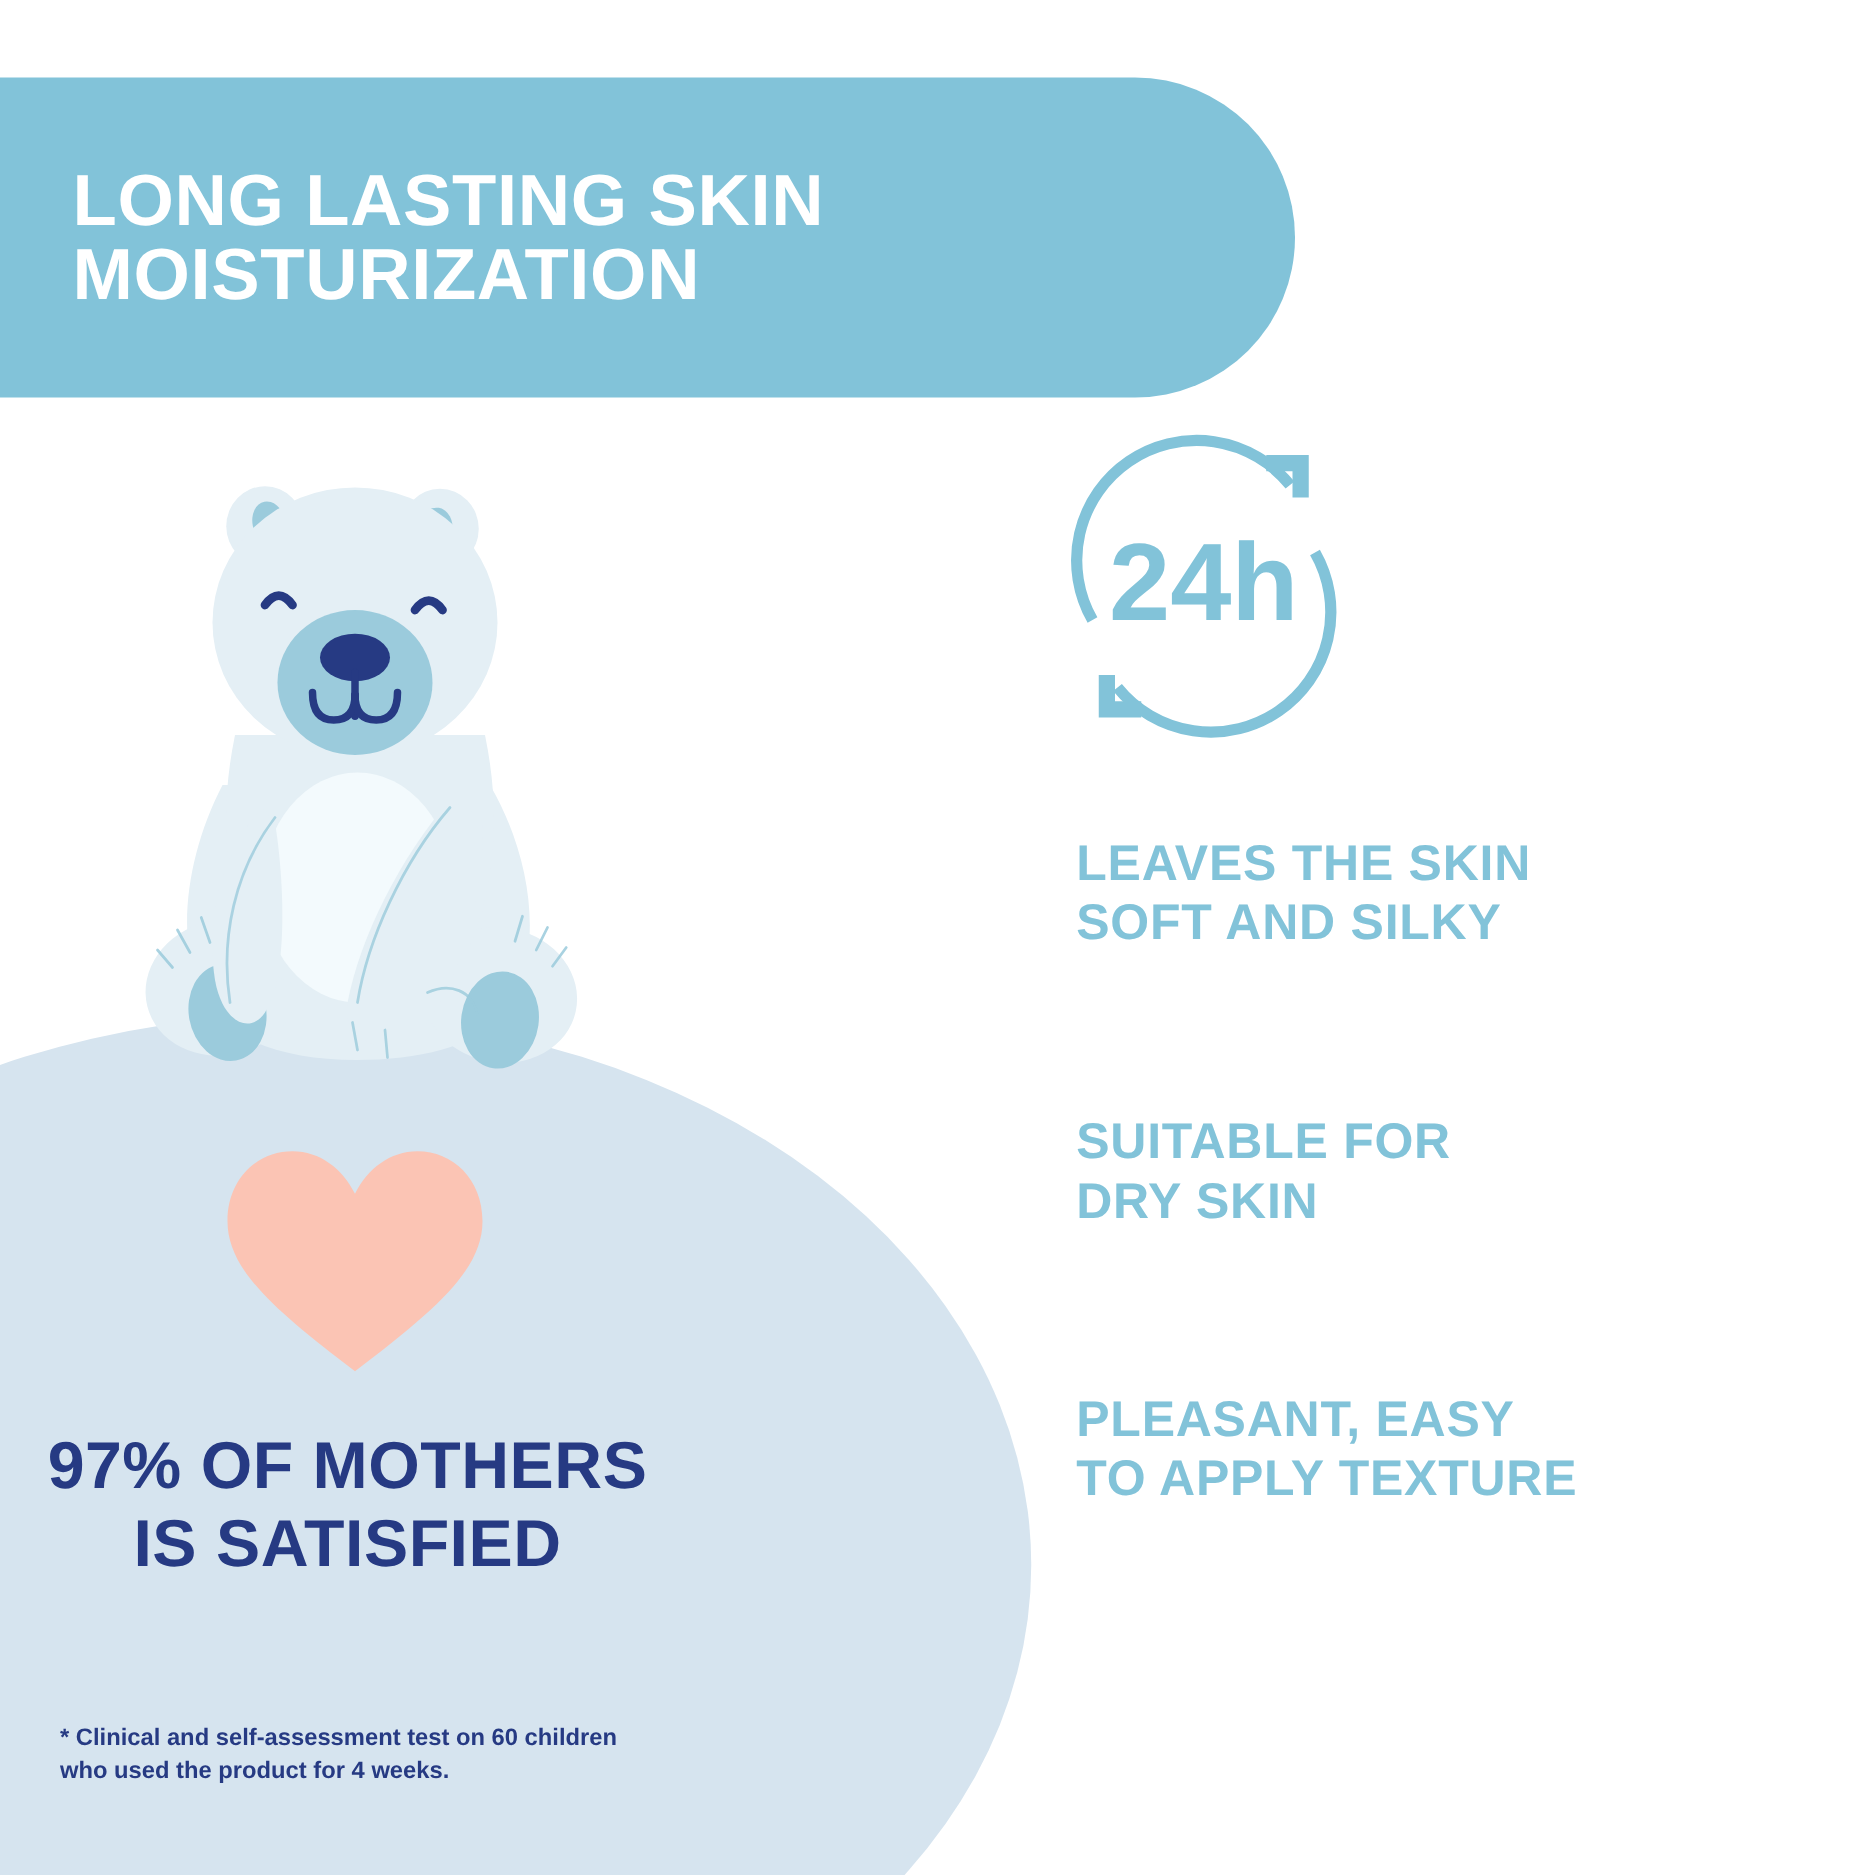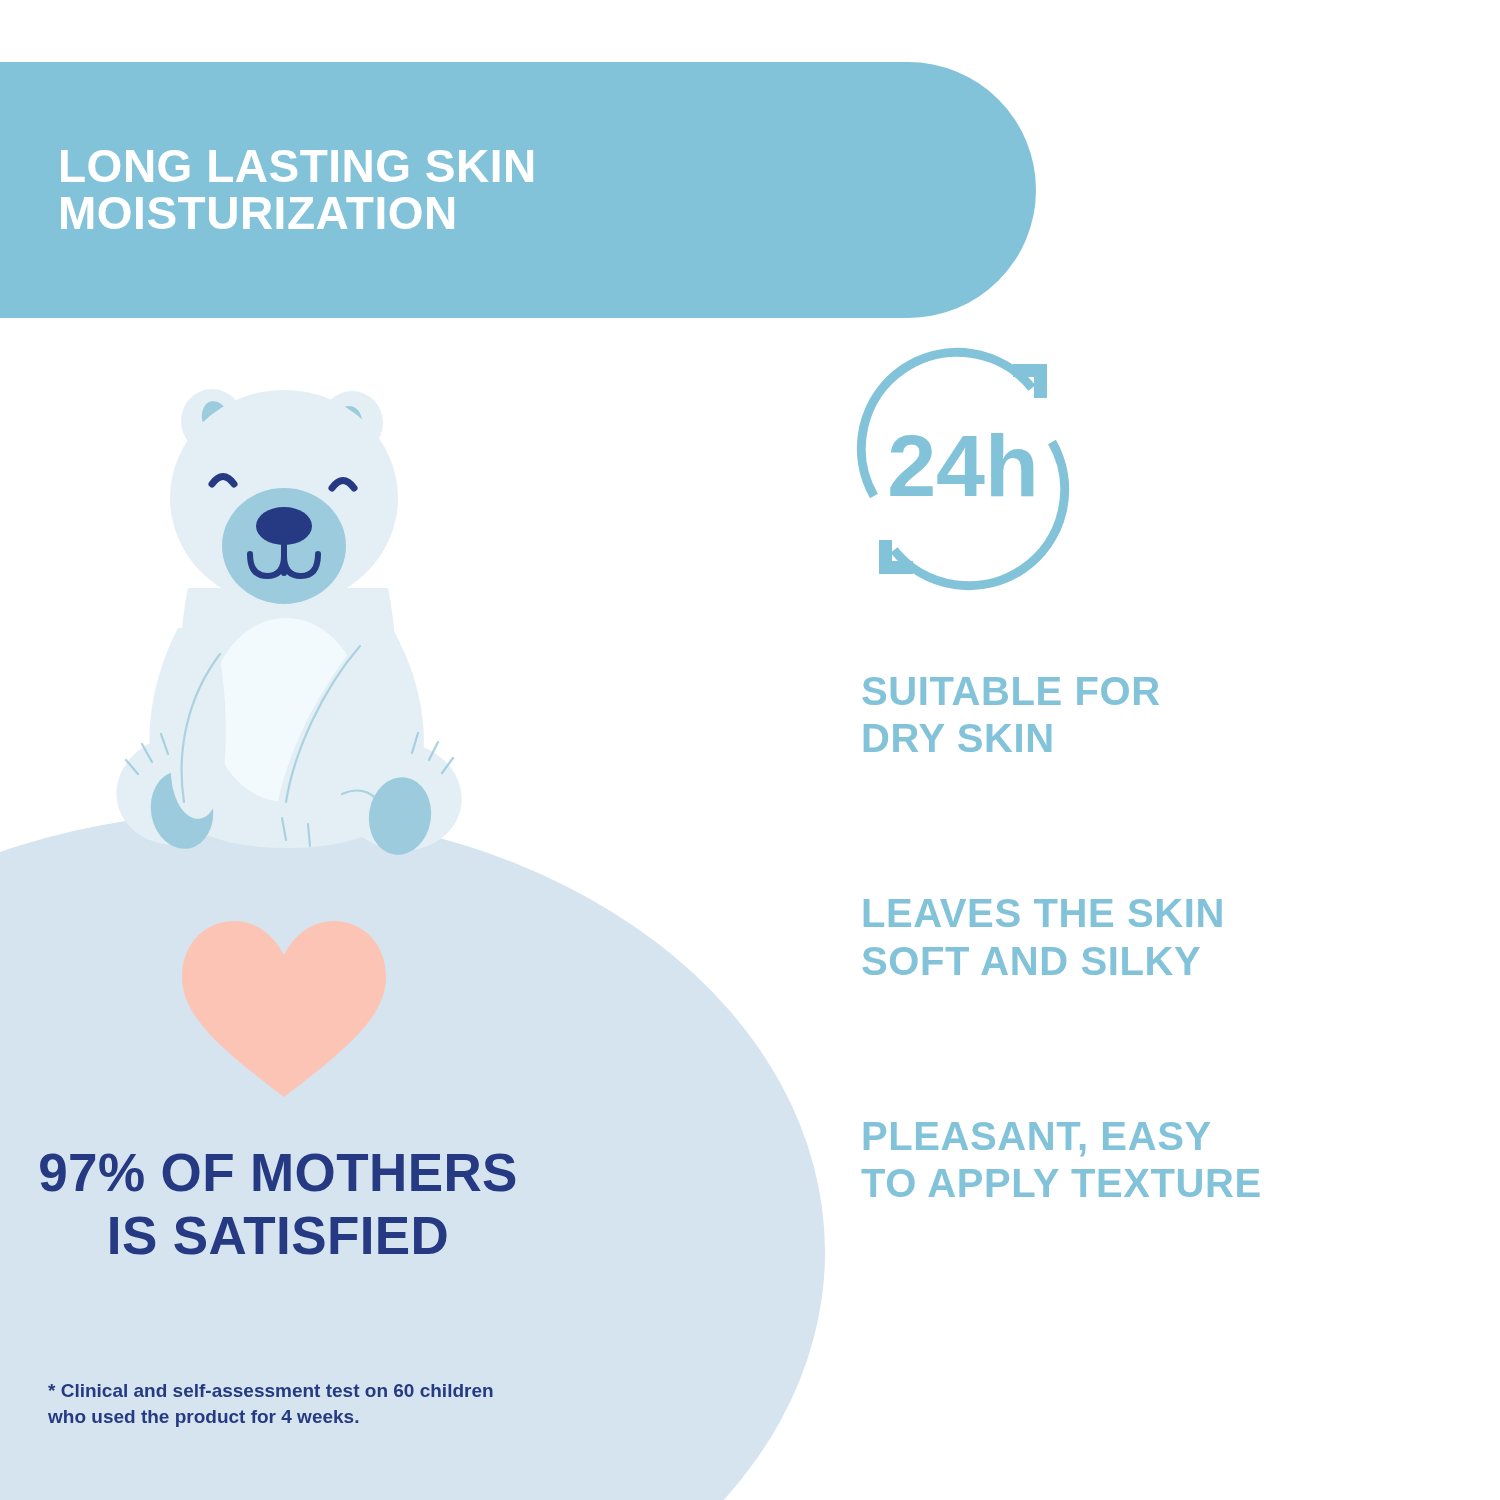--- a/index.html
+++ b/index.html
@@ -15,21 +15,21 @@
   #header-banner{
     position:absolute;
     left:0; top:62px;
     width:1036px; height:256px;
     background:var(--brand, #82C3D9);
     border-radius:0 128px 128px 0;
     display:flex; align-items:center;
   }
   #header-title{
     color:#ffffff;
-    font-size:46px;
+    font-size:58px;
     line-height:1.02;
     font-weight:bold;
     letter-spacing:0.5px;
     padding-left:58px;
     padding-right:40px;
     text-transform:uppercase;
     white-space:pre-line;
   }
 
   
@@ -214,19 +214,19 @@
     </g>
 
     <polygon points="175,20 209,20 209,54 196,54 196,33 175,33" fill="#82C3D9"></polygon>
 
     <polygon points="75,230 41,230 41,196 54,196 54,217 75,217" fill="#82C3D9"></polygon>
     <text x="125" y="152" text-anchor="middle" font-family="Liberation Sans, sans-serif" font-size="88" font-weight="bold" fill="#82C3D9">24h</text>
   </svg>
 </div>
 
 <div id="feature-list">
+  <div class="feature-item" id="feature-item-0">LEAVES THE SKIN
+SOFT AND SILKY</div>
   <div class="feature-item" id="feature-item-1">SUITABLE FOR
 DRY SKIN</div>
-  <div class="feature-item" id="feature-item-0">LEAVES THE SKIN
-SOFT AND SILKY</div>
   <div class="feature-item" id="feature-item-2">PLEASANT, EASY
 TO APPLY TEXTURE</div>
 </div>
 
 </body></html>

